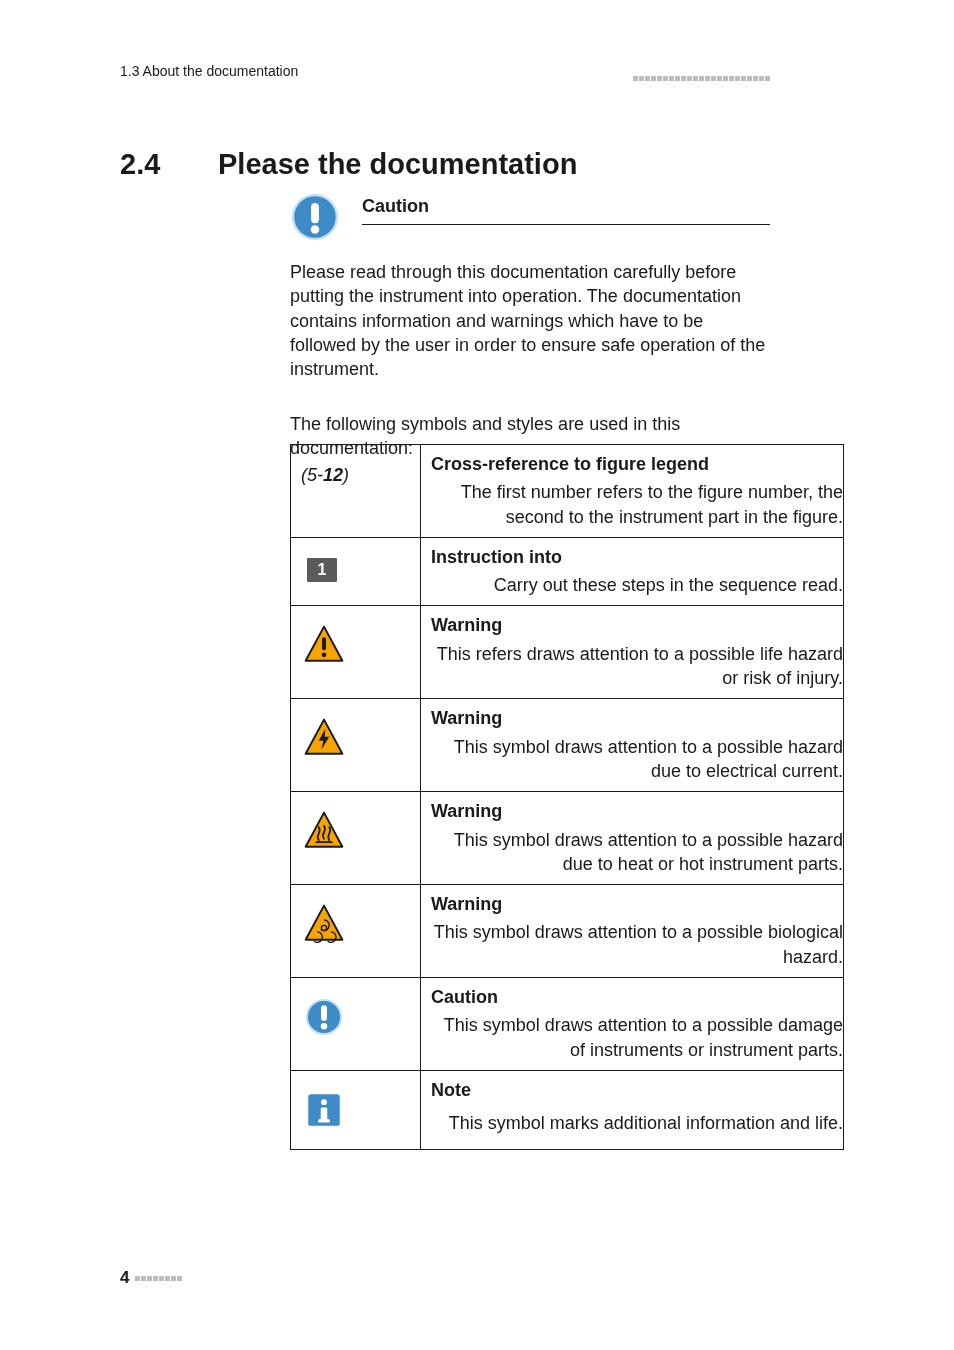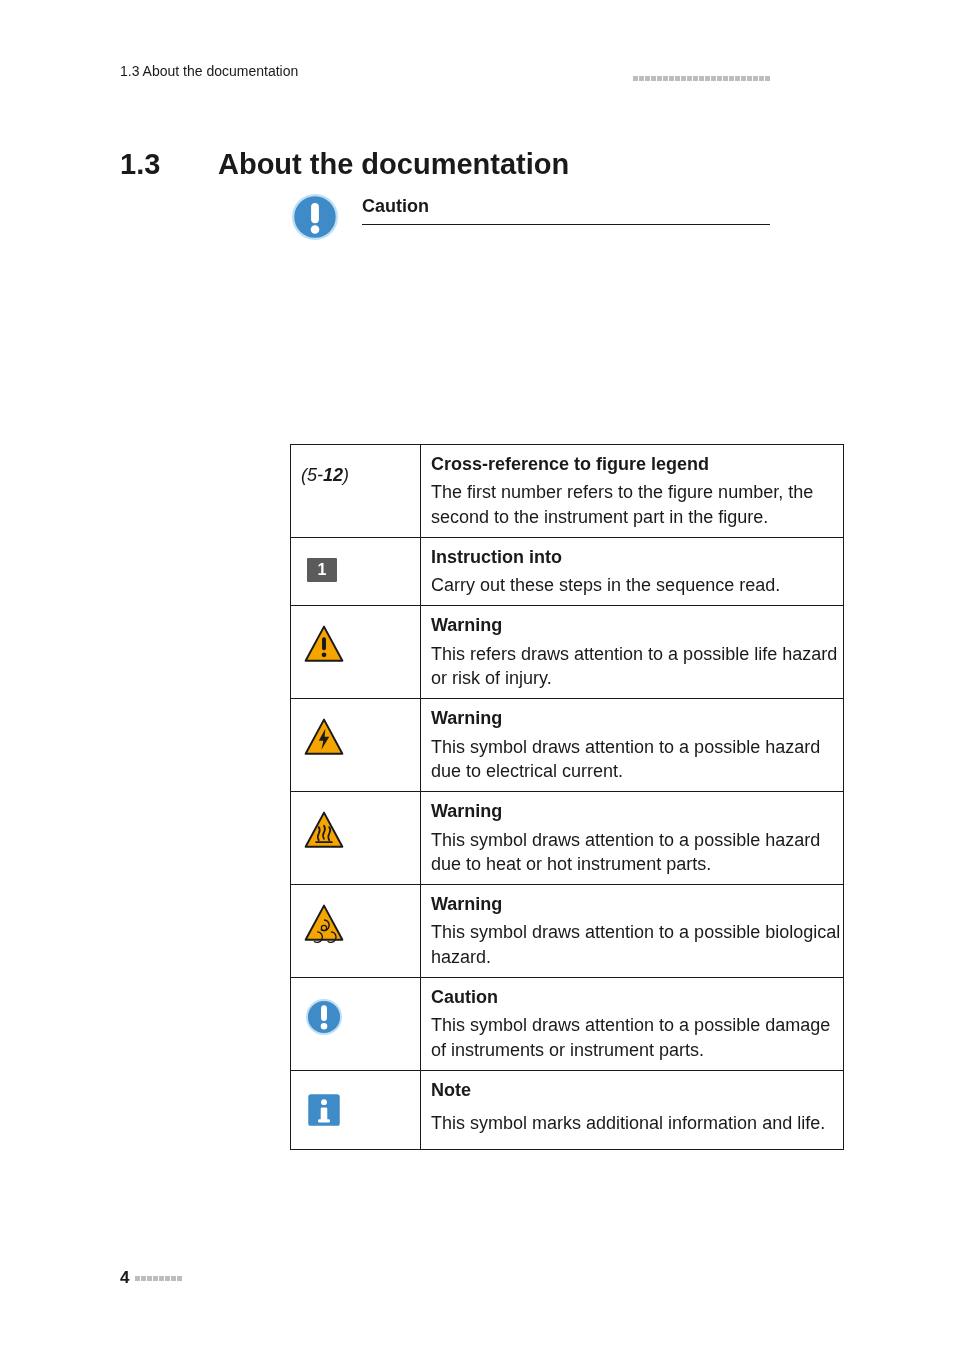--- a/index.html
+++ b/index.html
@@ -104,21 +104,21 @@
     vertical-align: top;
     font-size: 18px;
   }
   .conv-table col.sym { width: 130px; }
   .conv-table .sym-cell {
     text-align: left;
     vertical-align: top;
     padding: 18px 10px;
   }
   .conv-table .title-row { font-weight: 700; border-bottom: none; padding-bottom: 2px; }
-  .conv-table .desc-row  { border-top: none; padding-top: 2px; }
+  .conv-table .desc-row  { border-top: none; padding-top: 2px; text-align: right; }
   .conv-table .sym-cell.rowspan { vertical-align: top; }
   .xref {
     font-style: italic;
     font-size: 18px;
   }
   .xref .num { font-weight: 800; font-style: italic; }
   .stepnum {
     display: inline-block;
     background: #5b5b5b;
     color: #fff;
@@ -179,40 +179,42 @@
         <span></span>
         <span></span>
         <span></span>
         <span></span>
         <span></span>
         <span></span>
     </div>
   </div>
 
   <div class="h1">
-    <span class="h1-num">1.3</span><span>About the documentation</span>
+    <span class="h1-num">2.4</span><span>Please the documentation</span>
   </div>
 
   <div class="caution-block">
     <div class="caution-head">
       <div class="caution-icon">
         <svg viewBox="0 0 64 64">
           <circle cx="32" cy="32" r="28" fill="#3e8bc7"></circle>
           <circle cx="32" cy="32" r="28" fill="none" stroke="#bfe0f4" stroke-width="3"></circle>
           <rect x="27" y="14" width="10" height="26" rx="5" fill="#fff"></rect>
           <circle cx="32" cy="48" r="5.5" fill="#fff"></circle>
         </svg>
       </div>
       <div class="caution-title-wrap">
         <div class="caution-title">Caution</div>
       </div>
     </div>
+    <div class="caution-body">Please read through this documentation carefully before putting the instrument into operation. The documentation contains information and warnings which have to be followed by the user in order to ensure safe operation of the instrument.</div>
   </div>
 
 
+  <div class="intro">The following symbols and styles are used in this documentation:</div>
 
   <table class="conv-table">
     <colgroup>
         <col class="sym">
         <col>
       </colgroup>
     <tbody>
 
       <tr>
         <td class="sym-cell rowspan" rowspan="2">

